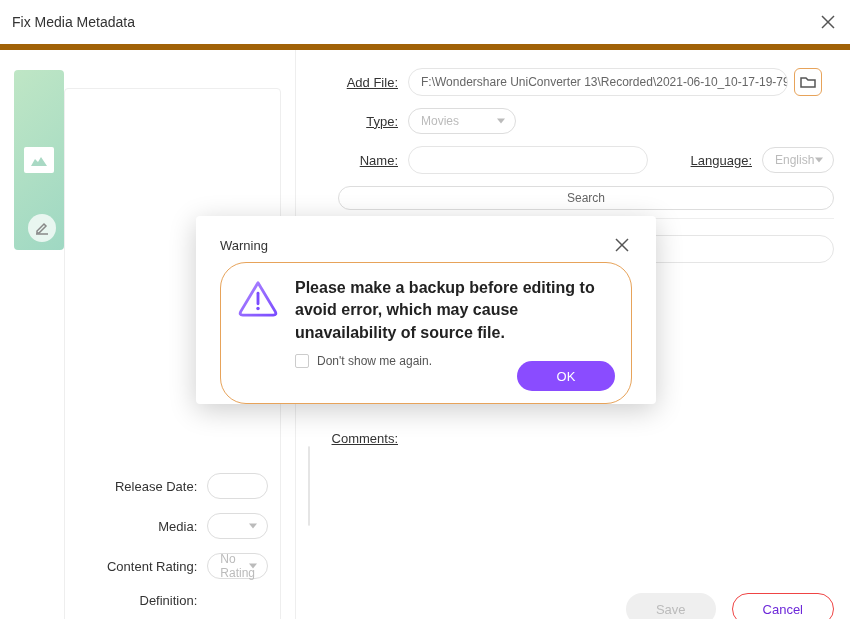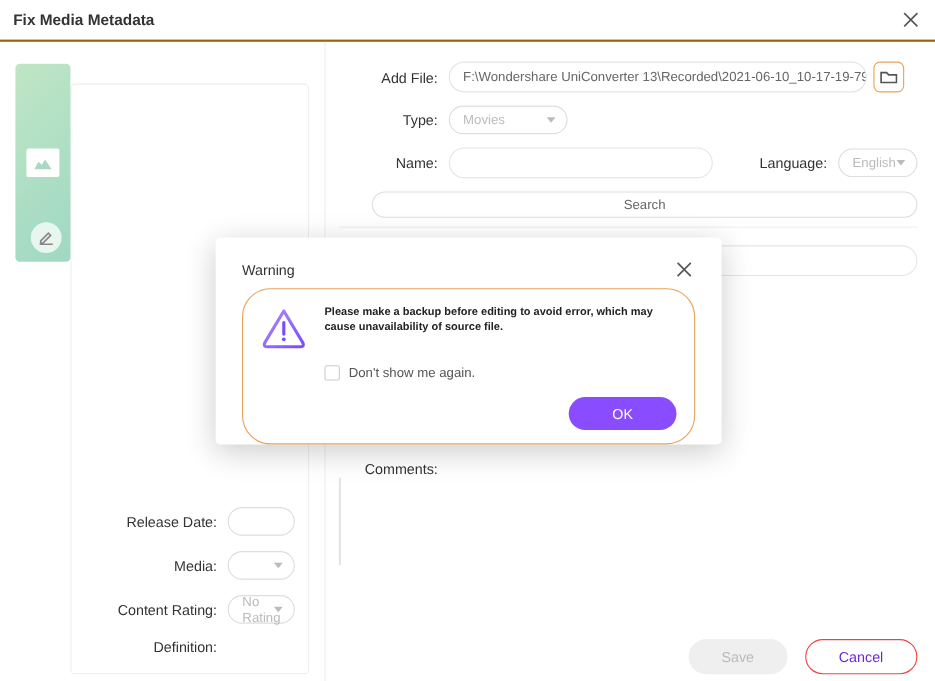--- a/index.html
+++ b/index.html
@@ -8,27 +8,26 @@
     font-family: -apple-system, BlinkMacSystemFont, "Segoe UI", Arial, sans-serif;
     font-size: 13px;
     color: #333;
     background: #fff;
     width: 850px;
     height: 619px;
     overflow: hidden;
     position: relative;
   }
   .titlebar {
-    height: 38px;
+    height: 50px;
     display: flex;
     align-items: center;
     justify-content: space-between;
     padding: 0 12px;
-    border-bottom: 2px solid #a16207;
-    font-weight: bold;
+    border-bottom: 6px solid #a16207;
   }
   .title { font-size: 14px; color: #333; }
   .close-x {
     width: 20px; height: 20px;
     display: flex; align-items: center; justify-content: center;
     cursor: pointer; color: #555;
   }
   .close-x svg { width: 14px; height: 14px; stroke: #555; stroke-width: 1.5; }
   .main {
     display: flex;
@@ -126,20 +125,21 @@
   .form-row {
     display: flex;
     align-items: center;
     margin-bottom: 12px;
   }
   .form-row label {
     width: 100px;
     text-align: right;
     padding-right: 10px;
     color: #333;
+    text-decoration: underline;
   }
   .text-input {
     flex: 1;
     height: 28px;
     border: 1px solid #e5e5e5;
     border-radius: 14px;
     padding: 0 12px;
     font-size: 12px;
     color: #666;
     background: #fff;
@@ -237,21 +237,21 @@
     display: flex;
     flex-direction: column;
   }
   .modal-top {
     display: flex;
     align-items: flex-start;
     gap: 16px;
   }
   .warn-icon svg { width: 42px; height: 42px; }
   .modal-msg {
-    font-size: 10px;
+    font-size: 16px;
     color: #222;
     font-weight: 600;
     line-height: 1.4;
     max-width: 300px;
   }
   .dont-row {
     margin-top: 10px;
     margin-left: 58px;
     display: flex;
     align-items: center;

